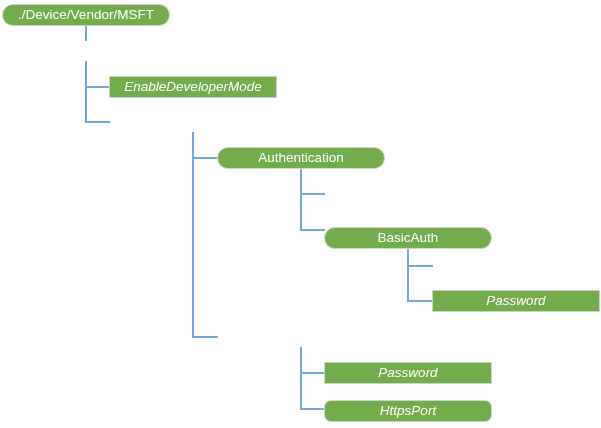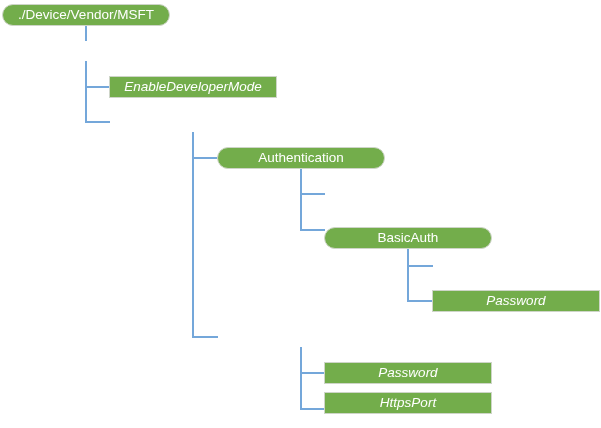--- a/index.html
+++ b/index.html
@@ -71,16 +71,16 @@
   </div>
     <div class="node pill" style="left: 324px; top: 227px;">
     <span class="label">BasicAuth</span>
   </div>
     <div class="node rect" style="left: 432px; top: 290px;">
     <span class="label">Password</span>
   </div>
     <div class="node rect" style="left: 324px; top: 362px;">
     <span class="label">Password</span>
   </div>
-    <div class="node rect" style="left: 324px; top: 392px;">
+    <div class="node rect" style="left: 324px; top: 400px; border-radius: 7px;">
     <span class="label">HttpsPort</span>
   </div>
   </div>
 
 </body></html>

